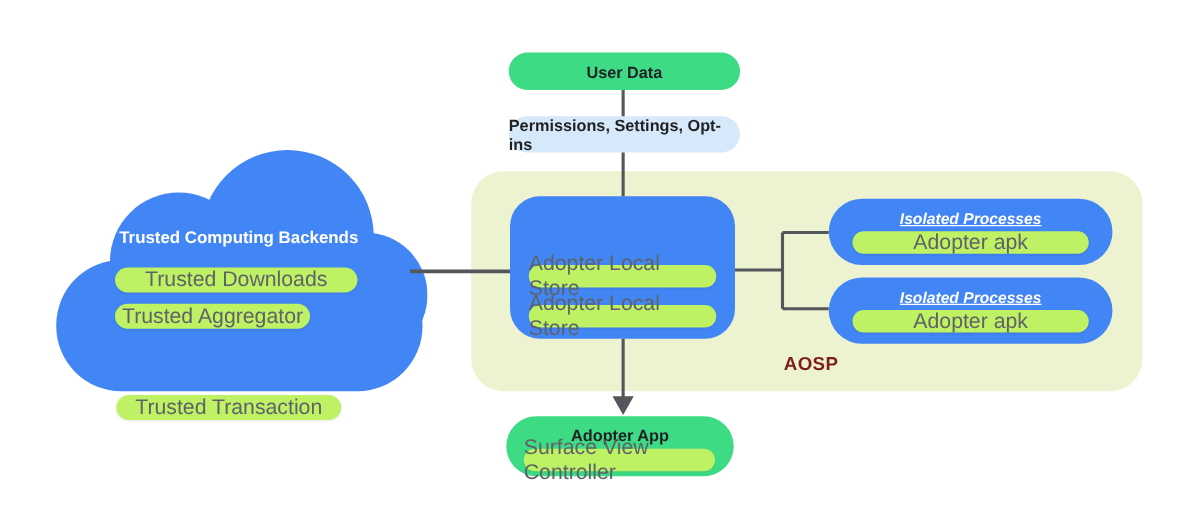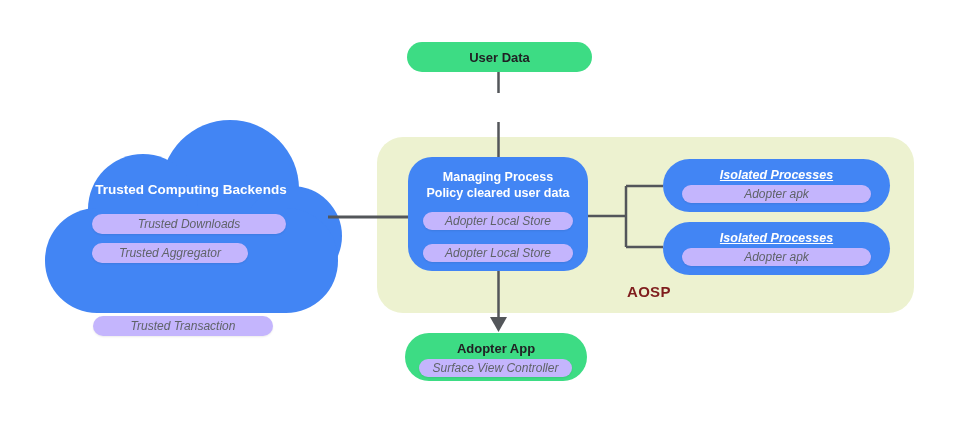--- a/index.html
+++ b/index.html
@@ -12,25 +12,24 @@
   }
   .abs{position:absolute;}
   
   .pill{
     position:absolute;
     border-radius:999px;
     display:flex;align-items:center;justify-content:center;
     box-sizing:border-box;
   }
   .white-pill{
-    background:#c4b5fd;
+    background:#bef264;
     color:#5f6368;
-    font-size:12px;
+    font-size:17px;
     box-shadow:0 1px 2px rgba(0,0,0,0.08);
-    font-style:italic;
   }
   .green{background:#3ddc84;}
   .lightblue{background:#d6e9fb;}
   .blue-box{
     position:absolute;
     background:#4285f4;
     box-sizing:border-box;
   }
   .bold-dark{font-weight:700;color:#202124;font-size:13px;}
   .bold-white{font-weight:700;color:#ffffff;font-size:12.5px;}
@@ -80,30 +79,29 @@
     <span>Trusted Aggregator</span>
   </div>
   <div class="pill white-pill" style="left:93px;top:272px;width:180px;height:20px;margin-top:44px;">
     <span>Trusted Transaction</span>
   </div>
 
   <div class="pill green bold-dark" style="left:407px;top:42px;width:185px;height:30px;">
     <span>User Data</span>
   </div>
 
+  <div class="pill lightblue bold-dark" style="left:407px;top:93px;width:185px;height:29px;">
+    <span>Permissions,  Settings, Opt-ins</span>
+  </div>
 
   <div id="aosp-box">
 
     <div id="aosp-label">AOSP</div>
 
     <div class="blue-box" id="managing-box">
-      <div class="bold-white center-text" style="position:absolute;top:12px;left:0;width:100%;line-height:1.3;">
-        <div>Managing Process</div>
-        <div>Policy cleared user data</div>
-      </div>
       <div class="pill white-pill" style="left:15px;top:55px;width:150px;height:18px;">
         <span>Adopter Local Store</span>
       </div>
       <div class="pill white-pill" style="left:15px;top:87px;width:150px;height:18px;">
         <span>Adopter Local Store</span>
       </div>
     </div>
 
     <div class="blue-box iso-box" style="top:22px;">
       <div class="bold-white iso-title">Isolated Processes</div>

